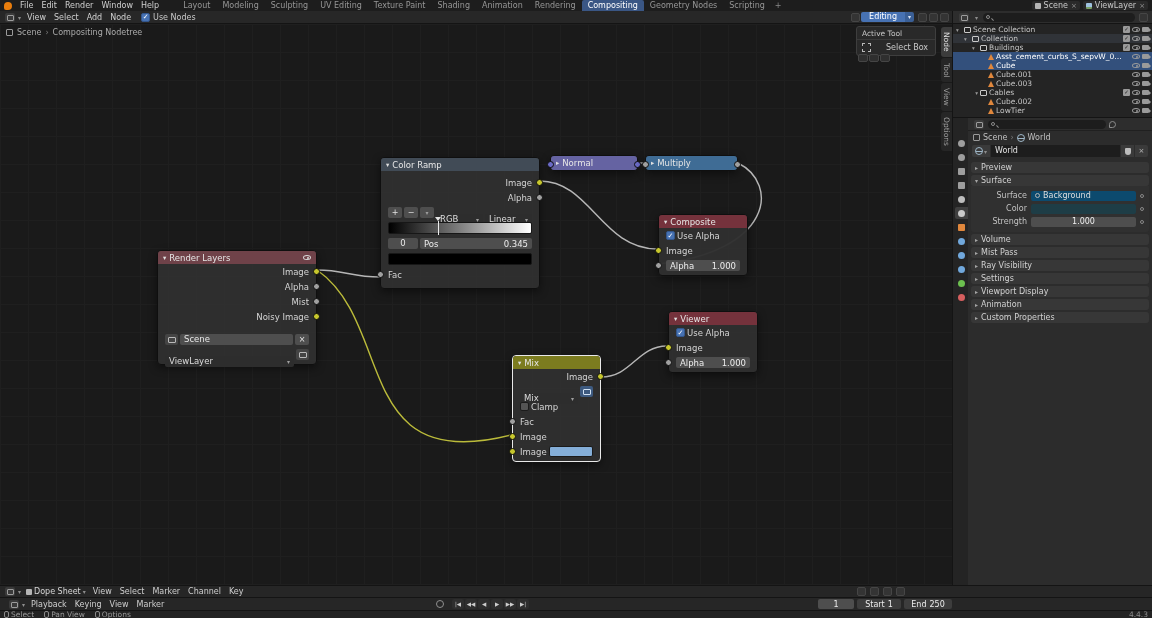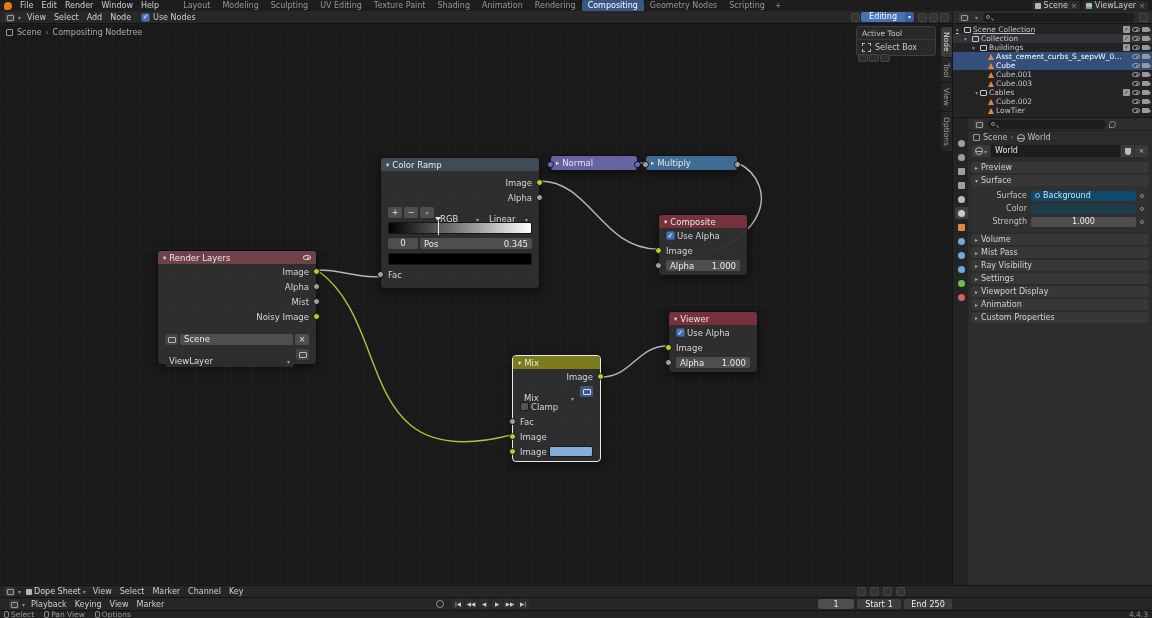--- a/index.html
+++ b/index.html
@@ -72,21 +72,21 @@
   .mini-img-btn::after{content:'';position:absolute;left:3px;top:3px;width:6px;height:4px;border:1px solid #cfe0f2;border-radius:1px;}
   .slider{background:#4e4e4e;border-radius:2px;height:11px;display:flex;align-items:center;justify-content:space-between;padding:0 4px;color:#ededed;flex:1;}
   .ramp{flex:1;height:12px;border:1px solid #171717;border-radius:2px;background:linear-gradient(90deg,#000,#fff);position:relative;}
   .ramp-marker{position:absolute;top:-2px;bottom:-2px;width:1px;background:#ececec;}
   .ramp-marker::after{content:'';position:absolute;top:-4px;left:-3px;border:3px solid transparent;border-top:4px solid #e4e4e4;}
   .swatch-full{flex:1;height:12px;background:#000;border:1px solid #171717;border-radius:2px;}
   .mix-swatch{margin-left:auto;width:44px;height:11px;border-radius:2px;border:1px solid #1a1a1a;}
   
   #tool-panel{position:absolute;left:856px;top:2px;width:80px;background:rgba(42,42,42,.96);border:1px solid #3e3e3e;border-radius:3px;z-index:6;padding-bottom:2px;}
   .tp-title{font-size:7.5px;color:#c8c8c8;padding:2px 5px 1px;border-bottom:1px solid #3a3a3a;}
-  .tp-row{display:flex;align-items:center;gap:4px;padding:3px 5px 1px;}
+  .tp-row{display:flex;align-items:center;gap:15px;padding:3px 5px 1px;}
   .boxsel-ico{width:9px;height:9px;border:1px dashed #b9b9b9;flex:none;}
   #ne-minibar{position:absolute;left:858px;top:30px;display:flex;gap:1px;z-index:6;}
   .mini-tgl{width:10px;height:8px;background:#2f2f2f;border:1px solid #454545;border-radius:2px;}
   #side-tabs{position:absolute;right:0;top:3px;display:flex;flex-direction:column;gap:1px;z-index:6;}
   .stab{writing-mode:vertical-rl;font-size:7.5px;color:#9f9f9f;background:#262626;padding:5px 1px;border-radius:3px 0 0 3px;width:11px;text-align:center;}
   .stab.active{background:#3c3c3c;color:#e0e0e0;}
   
   #outliner{position:absolute;left:952px;top:24px;width:200px;height:93px;background:#242424;border-left:1px solid #141414;z-index:10;overflow:hidden;padding-top:1px;}
   .ol-row{display:flex;align-items:center;height:9px;font-size:7.5px;color:#c4c4c4;}
   .ol-row.sel{background:#33507c;color:#fff;}
@@ -440,21 +440,21 @@
         <span class="stab active">Node</span>
         <span class="stab">Tool</span>
         <span class="stab">View</span>
         <span class="stab">Options</span>
       </div>
   </div>
 
   <div id="outliner">
     <div id="ol-body">
         <div class="ol-row">
-          <div class="ol-left" style="padding-left: 3px; text-decoration: underline;">
+          <div class="ol-left" style="padding-left: 3px;">
             <span class="ol-caret">▾</span>
             <span class="ol-ico scene-collection"></span>
             <span class="ol-label">Scene Collection</span>
           </div>
           <div class="ol-toggles">
             <span class="ico-chk">✓</span>
             <span class="ico-eye">
               <span class="pupil"></span>
             </span>
             <span class="ico-cam"></span>

